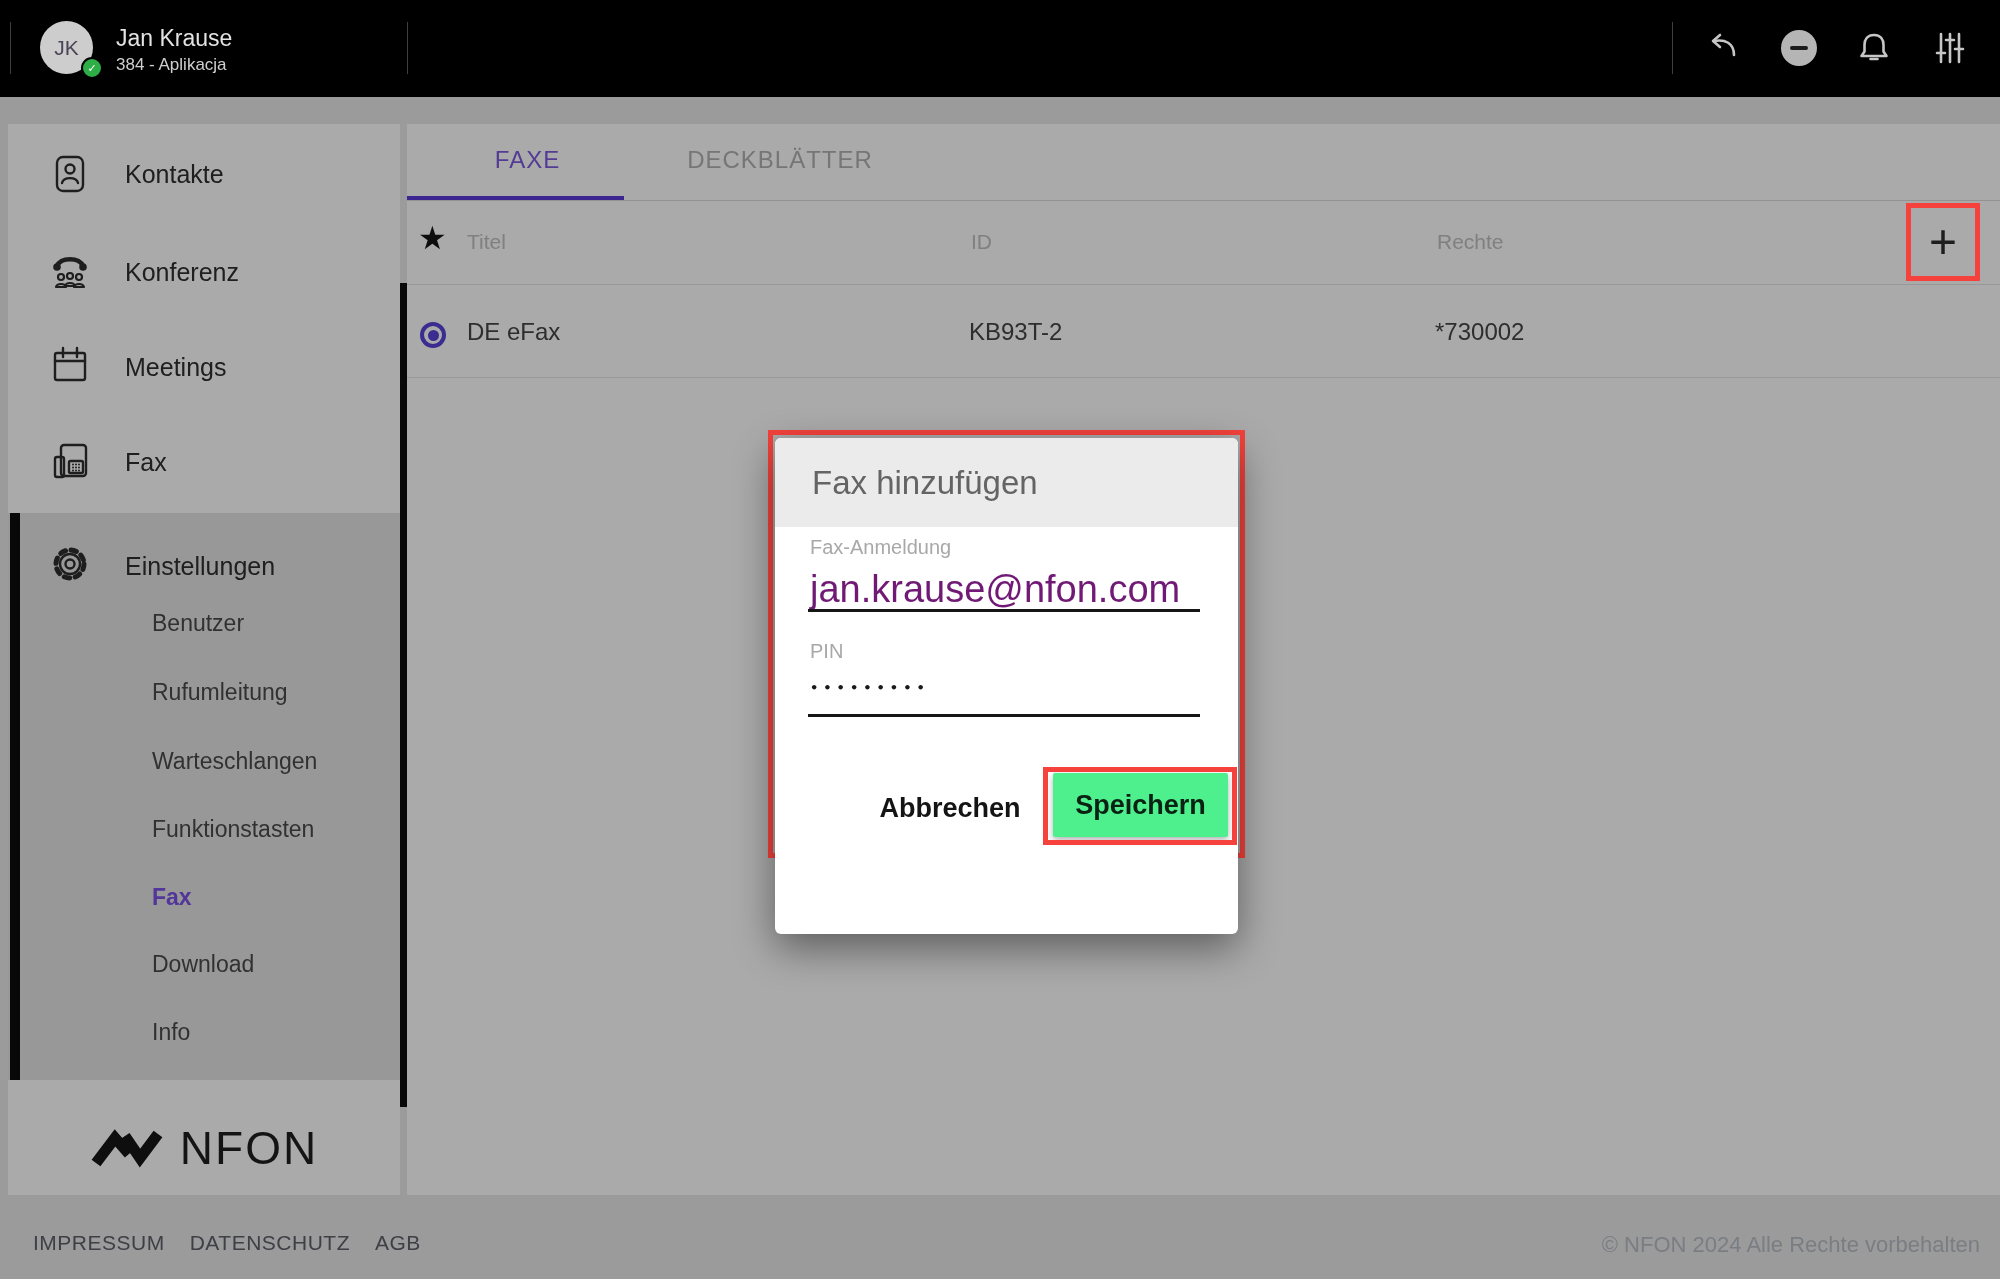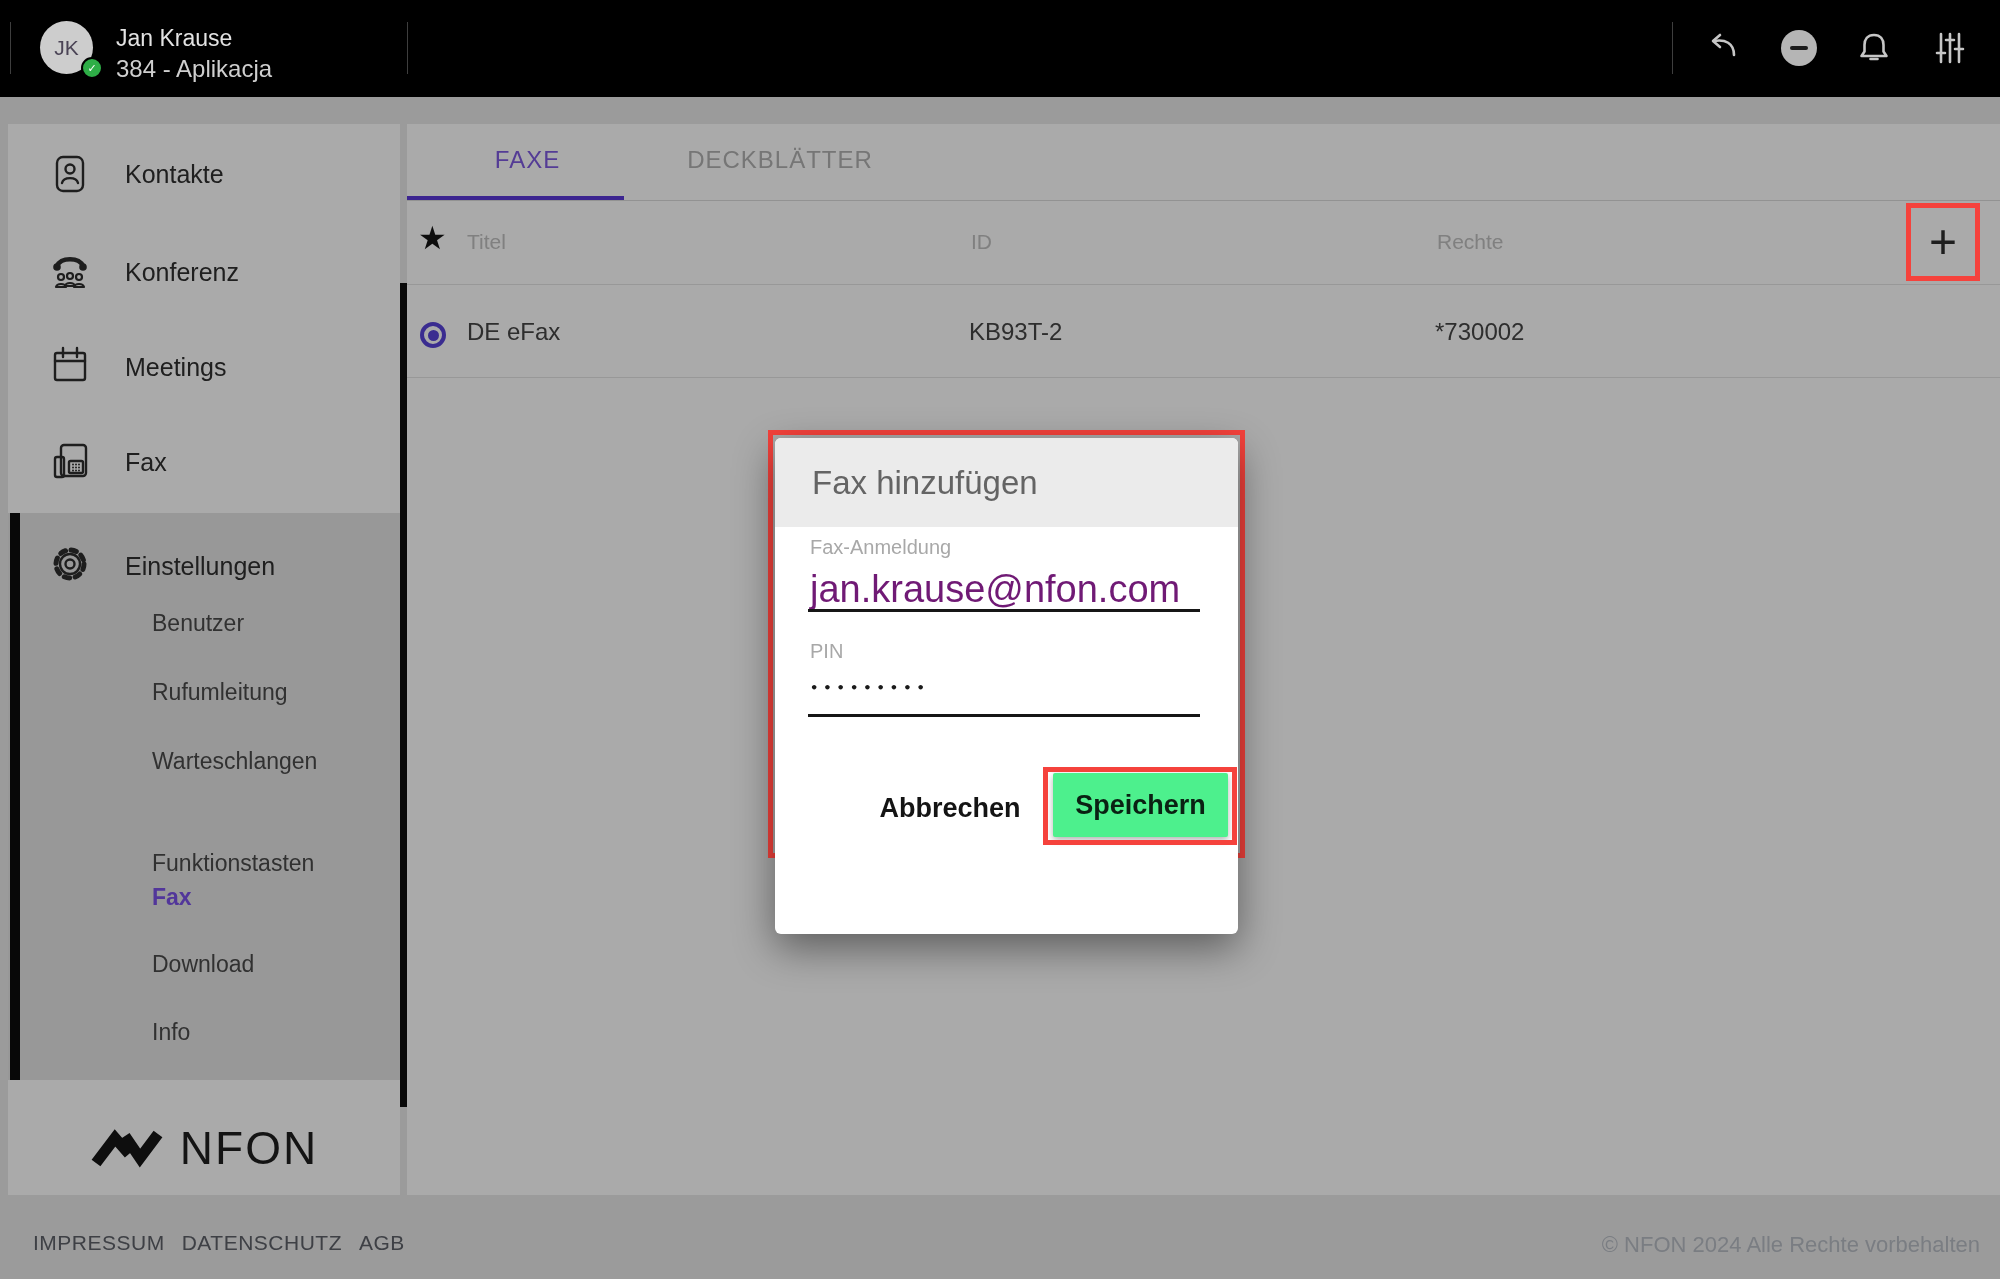--- a/index.html
+++ b/index.html
@@ -9,21 +9,21 @@
 
   
   #topbar { left:0; top:0; width:2000px; height:97px; background:#000; z-index:45; }
   .tb-divider { width:1px; top:22px; height:52px; background:#3e3e3e; }
   #avatar { left:40px; top:21px; width:53px; height:53px; border-radius:50%; background:#cdcdcd;
             color:#4b4456; font-size:21px; display:flex; align-items:center; justify-content:center; }
   #avatar-badge { left:81px; top:57px; width:22px; height:22px; border-radius:50%; background:#2eae47;
             border:2px solid #000; color:#fff; font-size:11px; font-weight:bold;
             display:flex; align-items:center; justify-content:center; font-family:"DejaVu Sans",sans-serif; }
   #tb-name { left:116px; top:25px; font-size:23px; color:#e3e3e3; }
-  #tb-sub  { left:116px; top:55px; font-size:24px; color:#cfcfcf;text-align:right; }
+  #tb-sub  { left:116px; top:55px; font-size:17px; color:#cfcfcf;text-align:right; }
   .tb-icon { top:24px; width:48px; height:48px; display:flex; align-items:center; justify-content:center; }
   .tb-icon svg { stroke:#c6c6c6; fill:none; stroke-width:2.6; stroke-linecap:round; stroke-linejoin:round; }
   #dnd-circle { width:36px; height:36px; border-radius:50%; background:#b5b5b5; position:relative; }
   #dnd-circle::after { content:""; position:absolute; left:9px; top:16px; width:18px; height:4px; background:#1c1c1c; border-radius:2px; }
 
   
   #overlay { left:0; top:97px; width:2000px; height:1182px; background:rgba(0,0,0,0.335); z-index:40; }
 
   
   #sidebar-panel { left:8px; top:124px; width:392px; height:1071px; background:#fff; z-index:1; }
@@ -72,21 +72,21 @@
   .field-line  { position:absolute; left:33px; width:392px; height:3px; background:#161616; }
   #pin-value { font-size:13px; letter-spacing:5px; font-weight:bold; color:#1a1a1a; font-family:"DejaVu Sans",sans-serif; }
   #cancel-button { position:absolute; left:95px; top:344px; width:160px; height:52px; display:flex; align-items:center;
                    justify-content:center; font-size:27px; font-weight:600; color:#141414; }
   #save-annotation { position:absolute; left:268px; top:329px; width:194px; height:78px; border:5px solid #f5423c; }
   #save-button { position:absolute; left:278px; top:335px; width:175px; height:64px; background:#4df08d; border-radius:2px;
                  display:flex; align-items:center; justify-content:center; font-size:27px; font-weight:600; color:#0a2113;
                  box-shadow:0 3px 7px rgba(0,0,0,0.3); }
 
   
-  #footer-links { left:33px; top:1231px; display:flex; gap:17px; z-index:5; }
+  #footer-links { left:33px; top:1231px; display:flex; gap:25px; z-index:5; }
   .footer-link { font-size:21px; font-weight:500; color:#5d6068; letter-spacing:0.5px; }
   #footer-copy { right:20px; top:1232px; font-size:22px; color:#b7bcc4; z-index:5; }
 </style>
 </head>
 <body>
 
 <div id="topbar" class="abs">
   <div class="abs tb-divider" style="left:10px;"></div>
   <div class="abs tb-divider" style="left:407px;"></div>
   <div class="abs tb-divider" style="left:1672px;"></div>
@@ -184,21 +184,21 @@
     <circle cx="22" cy="22" r="14" stroke-width="5" stroke-dasharray="5.5 5.6"></circle>
     <circle cx="22" cy="22" r="10" stroke-width="2.4"></circle>
     <circle cx="22" cy="22" r="4.5" stroke-width="2.4"></circle>
   </svg>
 </div>
 <div class="abs nav-label" style="top:552px; font-weight:400;">Einstellungen</div>
 
 <div class="abs sub-label" style="top:610px;">Benutzer</div>
 <div class="abs sub-label" style="top:679px;">Rufumleitung</div>
 <div class="abs sub-label" style="top:748px;">Warteschlangen</div>
-<div class="abs sub-label" style="top:850px;">Funktionstasten</div>
+<div class="abs sub-label" style="top:816px;">Funktionstasten</div>
 <div class="abs sub-label active" style="top:884px;">Fax</div>
 <div class="abs sub-label" style="top:951px;">Download</div>
 <div class="abs sub-label" style="top:1019px;">Info</div>
 
 <div id="nfon-logo" class="abs">
   <svg width="78" height="54" viewBox="0 0 78 54">
     <path d="M6 42 L25 17 L39 33" stroke="#161616" stroke-width="11" fill="none"></path>
     <path d="M35 15 L50 37 L68 13" stroke="#161616" stroke-width="11" fill="none"></path>
   </svg>
   <span id="nfon-logo-text">NFON</span>

